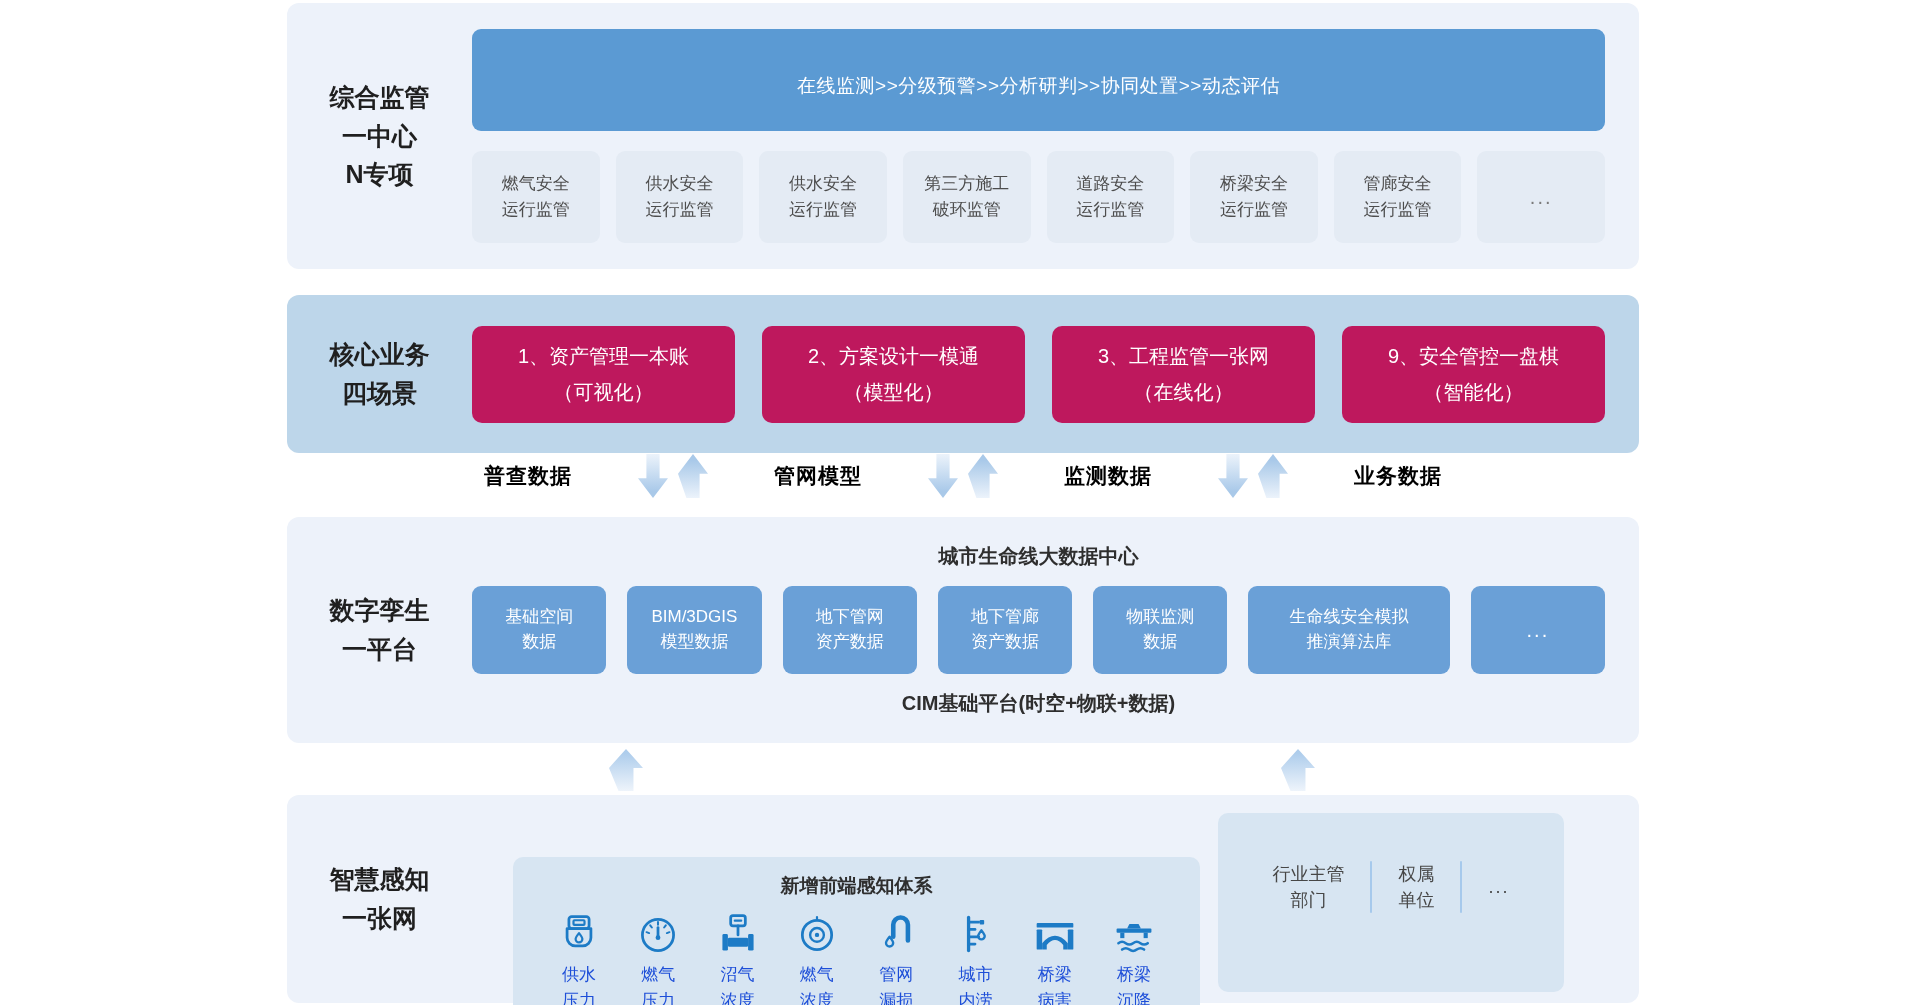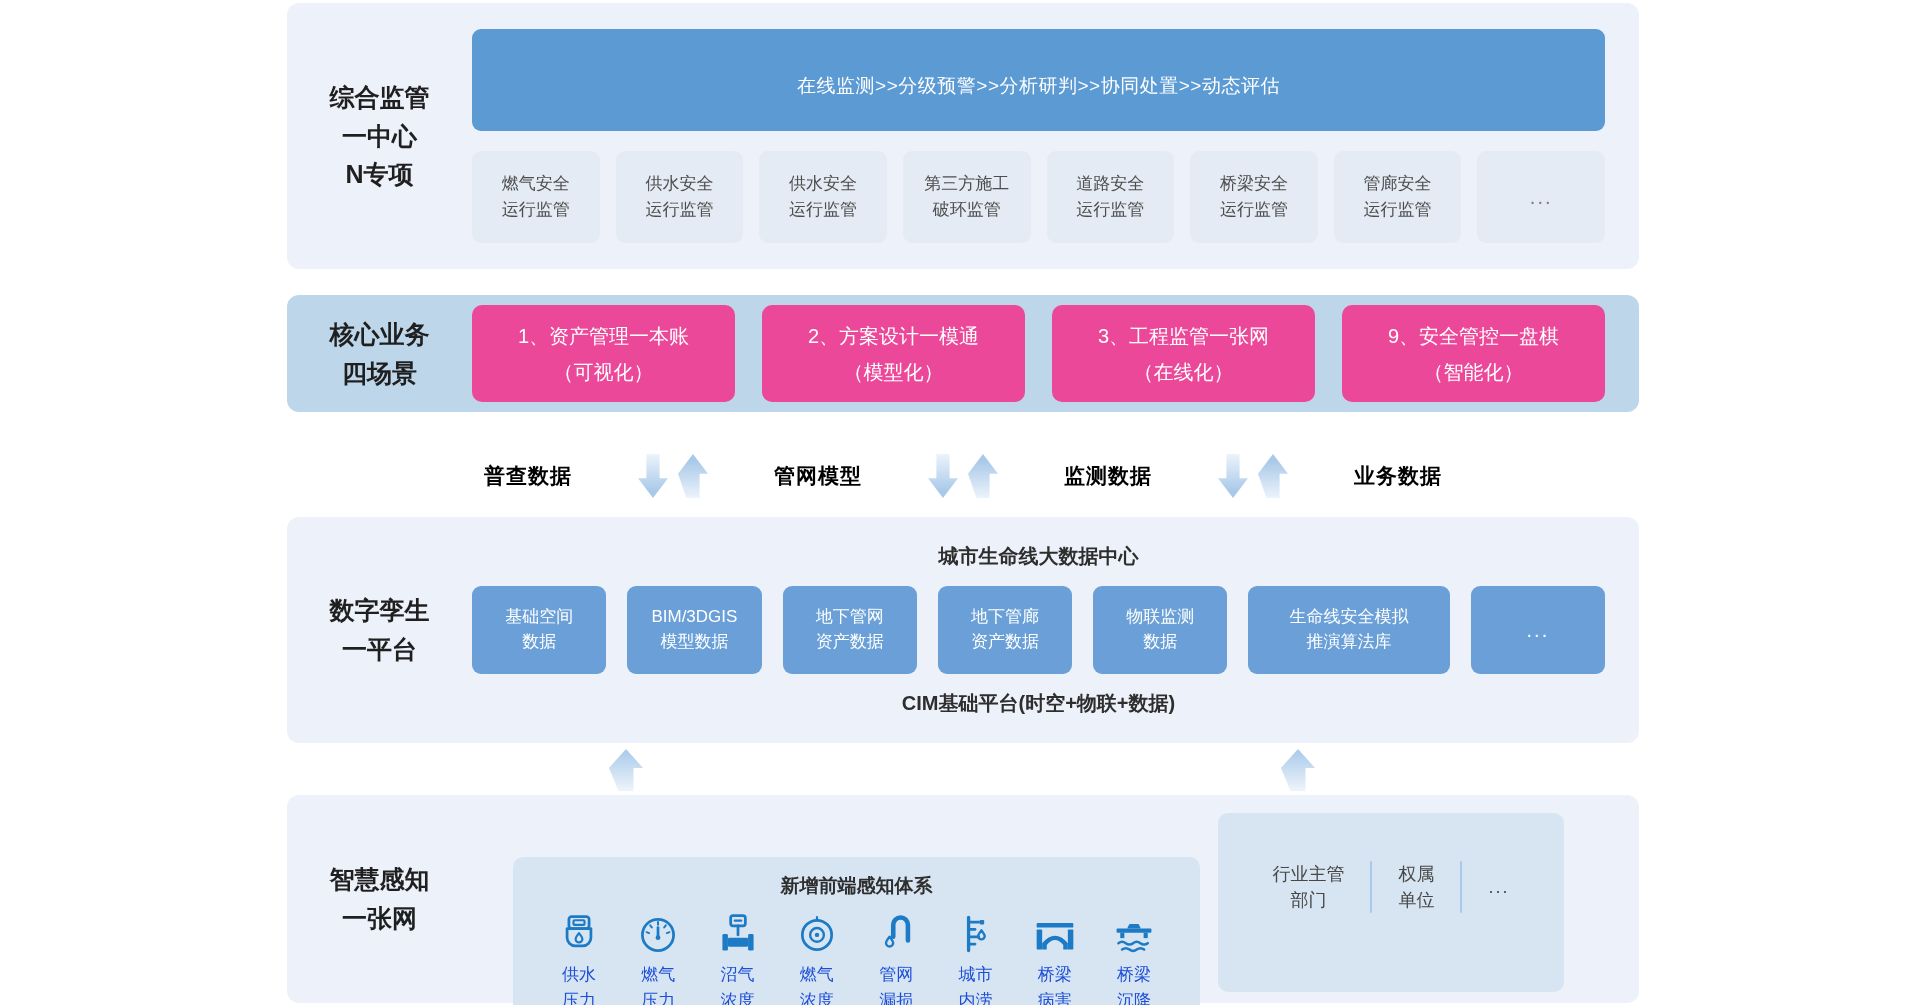--- a/index.html
+++ b/index.html
@@ -22,23 +22,23 @@
   .ioc-header{height:102px;background:#5b9ad3;border-radius:9px;display:flex;flex-direction:column;
               align-items:center;justify-content:center;margin-bottom:20px;}
   .ioc-title{color:#fff;font-size:26px;font-weight:700;letter-spacing:1px;}
   .ioc-subtitle{color:#fff;font-size:19px;margin-top:11px;letter-spacing:.5px;}
   .domains-row{display:flex;gap:16px;}
   .domain-box{flex:1;height:92px;background:#e4ebf4;border-radius:9px;display:flex;align-items:center;
               justify-content:center;text-align:center;font-size:17px;line-height:1.55;color:#4d4d4d;}
   .domain-box.dots{color:#7a7a7a;font-size:20px;letter-spacing:2px;}
 
   
-  #p2{top:295px;height:117px;}
+  #p2{top:295px;height:158px;}
   .scenarios-row{display:flex;gap:27px;}
-  .scenario-box{flex:1;height:97px;background:#ec4899;border-radius:10px;display:flex;align-items:center;
+  .scenario-box{flex:1;height:97px;background:#be185d;border-radius:10px;display:flex;align-items:center;
                 justify-content:center;text-align:center;color:#fff;font-size:20px;line-height:1.8;}
 
   
   .flow-row{position:absolute;top:436px;left:0;width:1352px;height:80px;display:flex;
             align-items:center;justify-content:center;gap:66px;}
   .flow-label{font-size:21px;font-weight:600;color:#000000;letter-spacing:1px;}
   .arrow-pair{display:flex;gap:10px;align-items:center;}
   .arr{width:30px;height:44px;}
   .arr-down{background:linear-gradient(to bottom,#ecf3fb 0%,#a9c9e9 85%);
             clip-path:polygon(28% 0,72% 0,72% 55%,100% 55%,50% 100%,0 55%,28% 55%);}

